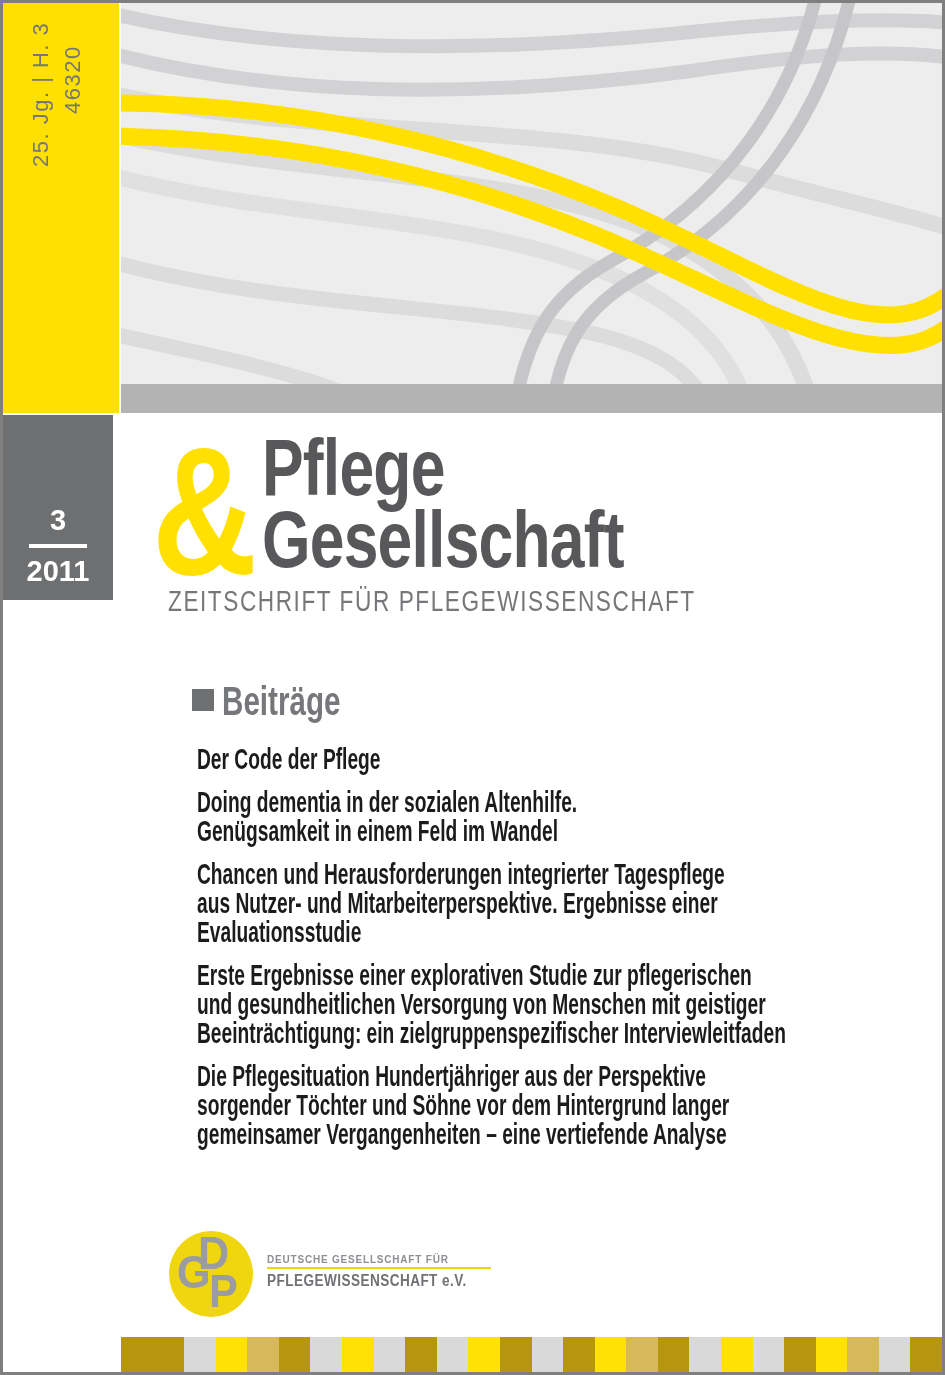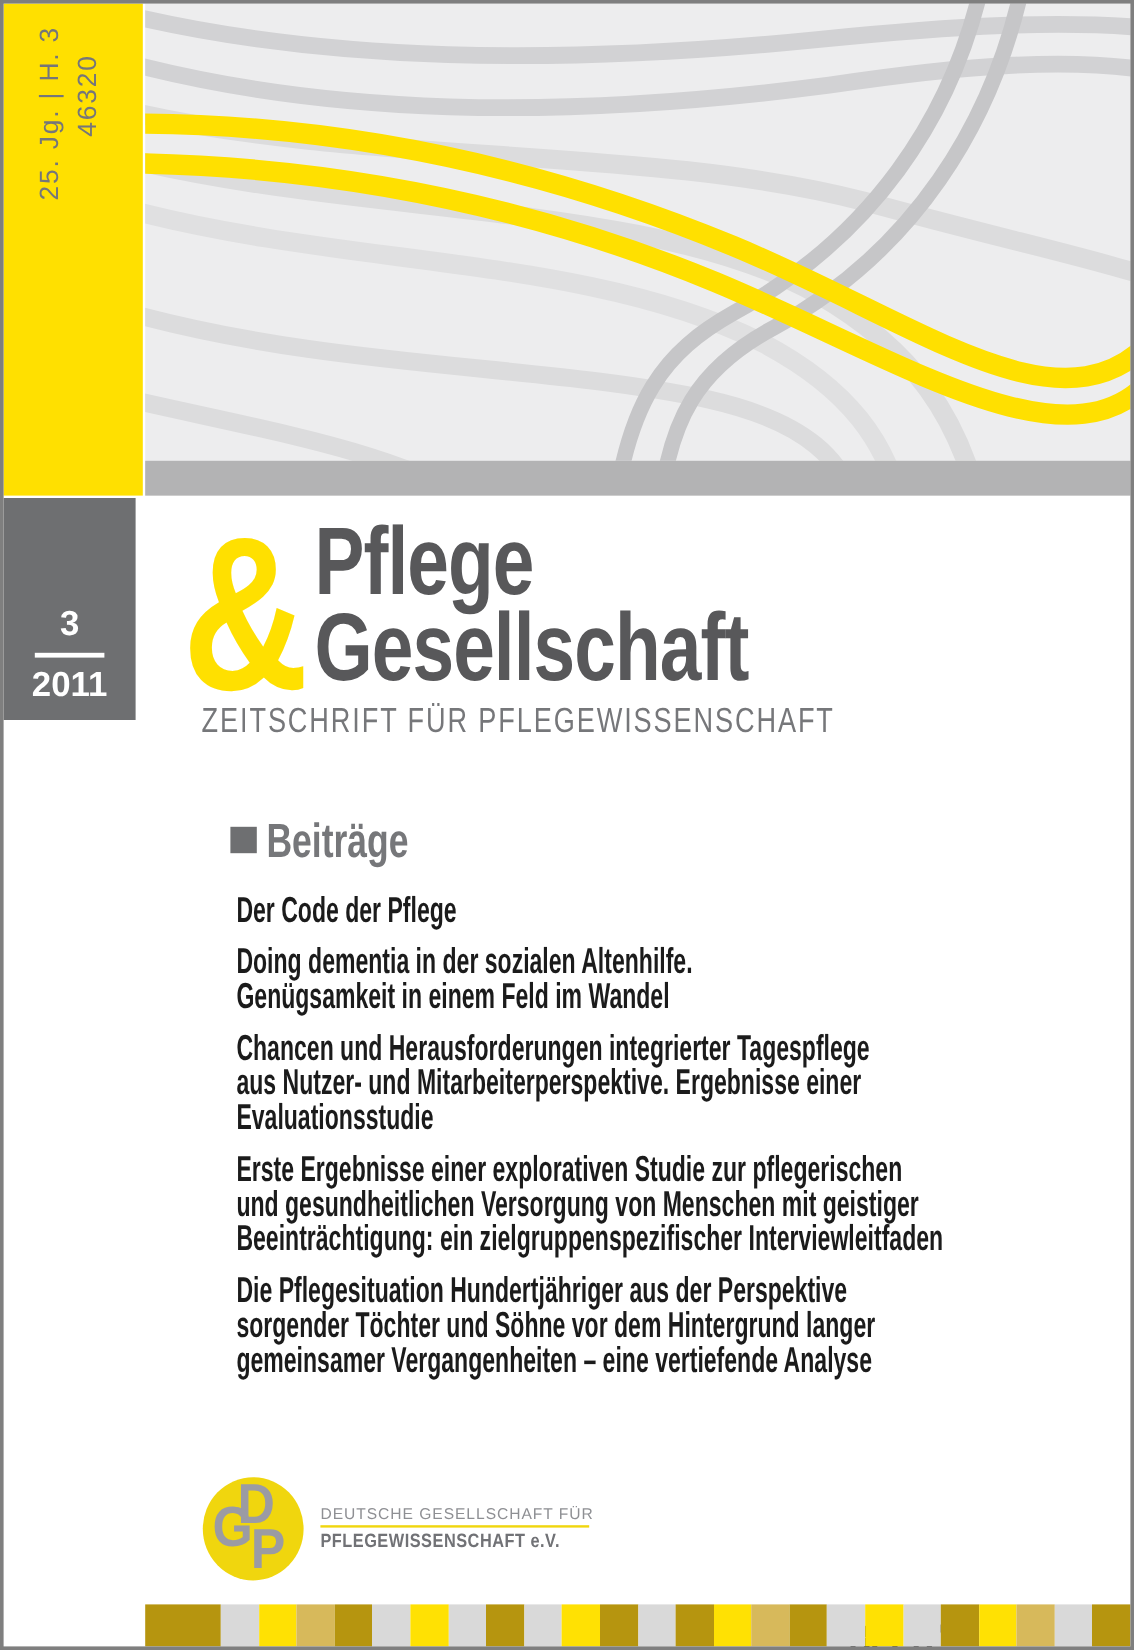--- a/index.html
+++ b/index.html
@@ -102,21 +102,21 @@
     position:absolute;
     font-size:47px;line-height:1;font-weight:bold;
     color:var(--c-dgp-letter,#9b9ba3);
     transform:scaleX(0.92);transform-origin:left top;
   }
   .dgp-letter-d{left:38px;top:7px;}
   .dgp-letter-g{left:17px;top:26px;}
   .dgp-letter-p{left:49px;top:45px;}
   .dgp-text{position:absolute;left:107px;top:32px;width:226px;}
   .dgp-name1{
-    font-size:13px;font-weight:normal;letter-spacing:0.8px;
+    font-size:10px;font-weight:bold;letter-spacing:0.8px;
     color:var(--c-dgp-text,#8e8f93);white-space:nowrap;
   }
   .dgp-line{height:2px;background:var(--c-dgp-yellow,#f0d60e);margin:2px 0 3px 0;width:224px;}
   .dgp-name2{
     font-size:16px;font-weight:bold;letter-spacing:0.5px;
     color:var(--c-dgp-text2,#717276);white-space:nowrap;
     transform:scaleX(0.85);transform-origin:left top;
   }
   
   .beltz{position:absolute;left:674px;top:1344px;display:flex;align-items:flex-end;flex-direction:column;}

